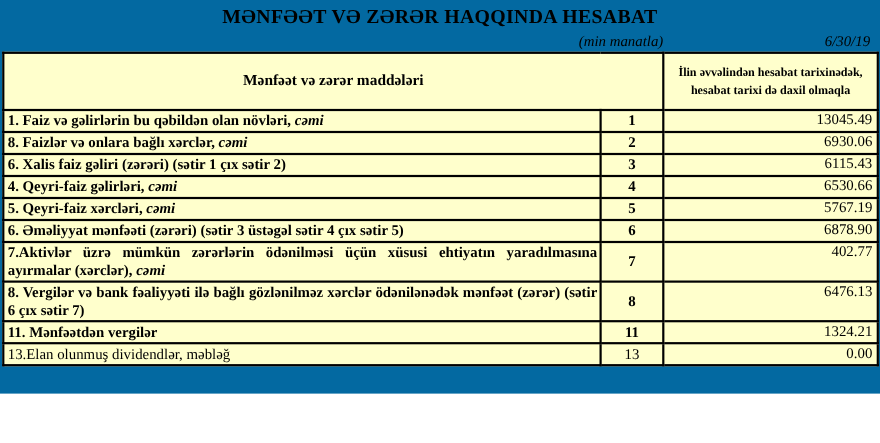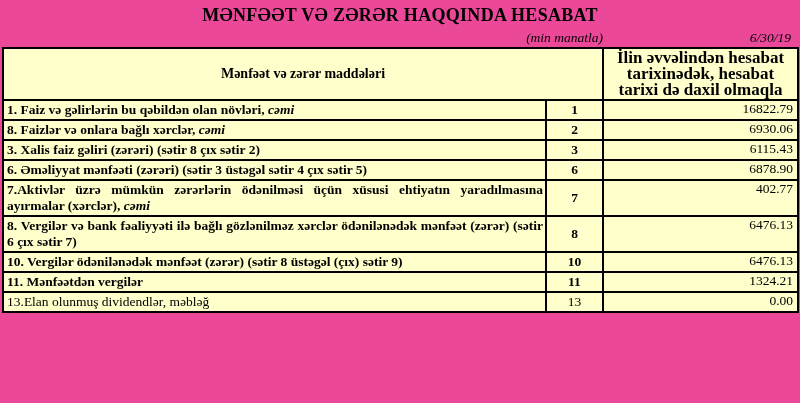--- a/index.html
+++ b/index.html
@@ -1,21 +1,21 @@
 <!DOCTYPE html>
 <html style="--cell-bg: #FFFFCC; --border-color: #000000;"><head>
 <meta charset="utf-8">
 <style>
   * { box-sizing: border-box; }
   html, body { margin: 0; padding: 0; background: #ffffff; }
   .page {
     position: relative;
     width: 800px;
-    height: 403px;
-    background: #ec4899;
+    height: 358px;
+    background: #0369a1;
     color: #000000;
     font-family: "Liberation Serif", "DejaVu Serif", serif;
     overflow: hidden;
   }
   .title {
     padding-top: 5px;
     text-align: center;
     font-weight: 700;
     font-size: 18px;
     letter-spacing: 0.3px;
@@ -47,21 +47,21 @@
     vertical-align: middle;
     font-weight: 700;
     font-size: 14px;
     border-radius: 21px;
   }
   th.h-period {
     width: 195px;
     text-align: center;
     vertical-align: middle;
     font-weight: 700;
-    font-size: 17px;
+    font-size: 11px;
     line-height: 16px;
     padding: 0 2px;
   }
   tr.hdr { height: 52px; }
   tr.single { height: 18px; }
   tr.double { height: 36px; border-radius: 11px; }
   col.c1 { width: 543px; }
   col.c2 { width: 57px; }
   col.c3 { width: 195px; }
   td.c-label {
@@ -110,61 +110,66 @@
 
     <tbody>
         <tr class="hdr">
       <th class="h-items" colspan="2">Mənfəət və zərər maddələri</th>
       <th class="h-period">İlin əvvəlindən hesabat tarixinədək, hesabat tarixi də daxil olmaqla</th>
     </tr>
 
     <tr class="single">
       <td class="c-label"><span>1. Faiz və gəlirlərin bu qəbildən olan növləri, </span><i>cəmi</i></td>
       <td class="c-num">1</td>
-      <td class="c-val">16822.79</td>
+      <td class="c-val">13045.49</td>
     </tr>
 
     <tr class="single">
       <td class="c-label"><span>8. Faizlər və onlara bağlı xərclər, </span><i>cəmi</i></td>
       <td class="c-num">2</td>
       <td class="c-val">6930.06</td>
     </tr>
 
     <tr class="single">
-      <td class="c-label"><span>3. Xalis faiz gəliri (zərəri) (sətir 8 çıx sətir 2)</span><i></i></td>
+      <td class="c-label"><span>6. Xalis faiz gəliri (zərəri) (sətir 1 çıx sətir 2)</span><i></i></td>
       <td class="c-num">3</td>
       <td class="c-val">6115.43</td>
     </tr>
 
+    <tr class="single">
+      <td class="c-label"><span>4. Qeyri-faiz gəlirləri, </span><i>cəmi</i></td>
+      <td class="c-num">4</td>
+      <td class="c-val">6530.66</td>
+    </tr>
 
+    <tr class="single">
+      <td class="c-label"><span>5. Qeyri-faiz xərcləri, </span><i>cəmi</i></td>
+      <td class="c-num">5</td>
+      <td class="c-val">5767.19</td>
+    </tr>
 
     <tr class="single">
       <td class="c-label"><span>6. Əməliyyat mənfəəti (zərəri) (sətir 3 üstəgəl sətir 4 çıx sətir 5)</span><i></i></td>
       <td class="c-num">6</td>
       <td class="c-val">6878.90</td>
     </tr>
 
     <tr class="double">
       <td class="c-label j"><span>7.Aktivlər üzrə mümkün zərərlərin ödənilməsi üçün xüsusi ehtiyatın yaradılmasına ayırmalar (xərclər), </span><i>cəmi</i></td>
       <td class="c-num">7</td>
       <td class="c-val">402.77</td>
     </tr>
 
     <tr class="double">
       <td class="c-label j"><span>8. Vergilər və bank fəaliyyəti ilə bağlı gözlənilməz xərclər ödənilənədək mənfəət (zərər) (sətir 6 çıx sətir 7)</span><i></i></td>
       <td class="c-num">8</td>
       <td class="c-val">6476.13</td>
     </tr>
 
 
-    <tr class="single">
-      <td class="c-label"><span>10. Vergilər ödənilənədək mənfəət (zərər) (sətir 8 üstəgəl (çıx) sətir 9)</span><i></i></td>
-      <td class="c-num">10</td>
-      <td class="c-val">6476.13</td>
-    </tr>
 
     <tr class="single">
       <td class="c-label"><span>11. Mənfəətdən vergilər</span><i></i></td>
       <td class="c-num">11</td>
       <td class="c-val">1324.21</td>
     </tr>
 
 
     <tr class="single regular">
       <td class="c-label"><span>13.Elan olunmuş dividendlər, məbləğ</span><i></i></td>

